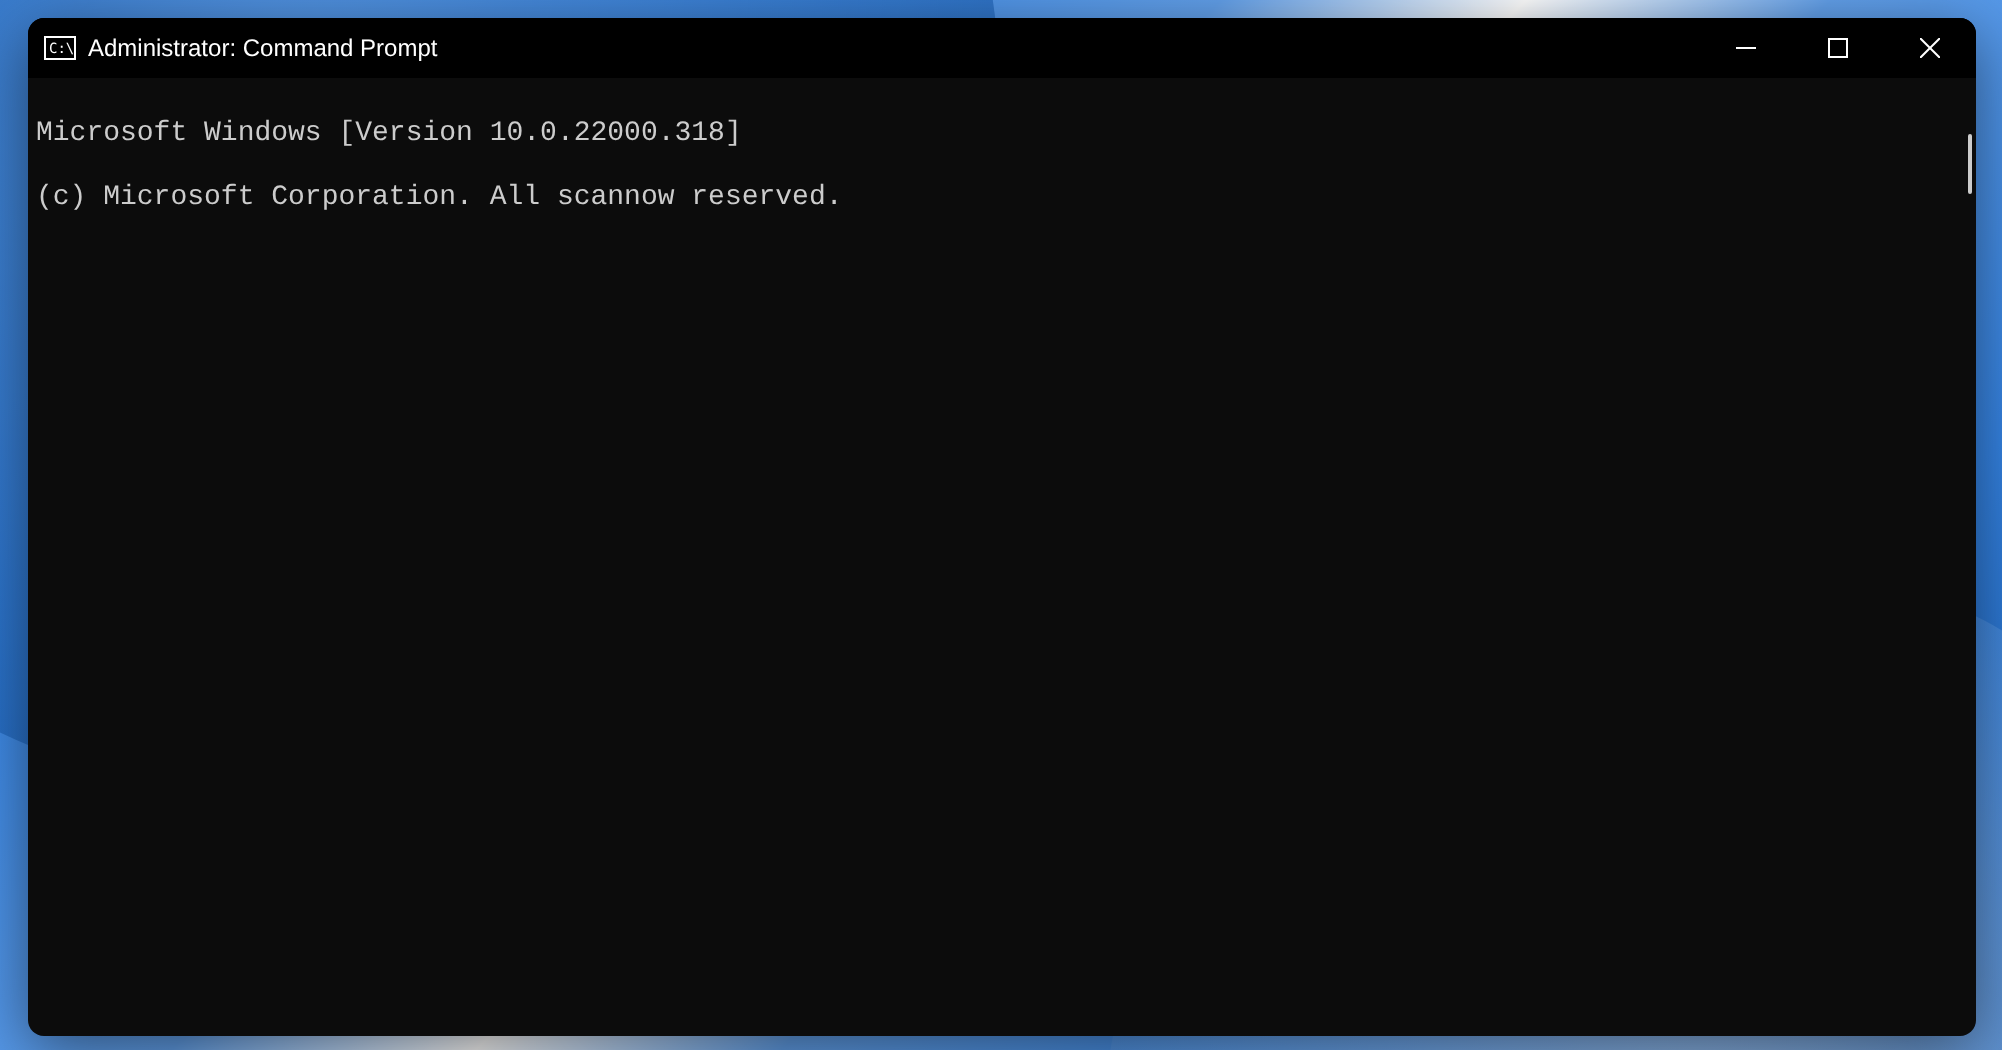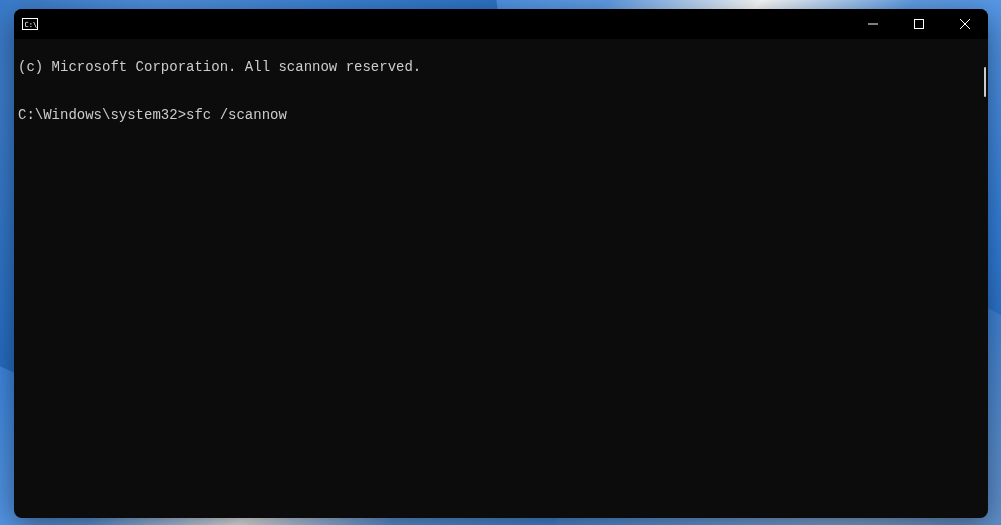--- a/index.html
+++ b/index.html
@@ -122,20 +122,21 @@
 <div class="bg-shape2"></div>
 
 <div class="window">
   <div class="titlebar">
     <span class="titlebar-icon">
       <svg viewBox="0 0 16 16">
         <rect x="0.5" y="2.5" width="15" height="11" fill="none" stroke="#ffffff" stroke-width="1"></rect>
         <text x="2.5" y="10.5" font-size="7" fill="#ffffff" font-family="monospace">C:\</text>
       </svg>
     </span>
+    <span class="titlebar-title">Administrator: Command Prompt</span>
     <span class="titlebar-spacer"></span>
     <div class="window-controls">
       <div class="window-control">
         <svg width="10" height="10" viewBox="0 0 10 10">
           <line x1="0" y1="5" x2="10" y2="5" stroke="#ffffff" stroke-width="1"></line>
         </svg>
       </div>
       <div class="window-control">
         <svg width="10" height="10" viewBox="0 0 10 10">
           <rect x="0.5" y="0.5" width="9" height="9" fill="none" stroke="#ffffff" stroke-width="1"></rect>
@@ -143,20 +144,20 @@
       </div>
       <div class="window-control close-btn">
         <svg width="10" height="10" viewBox="0 0 10 10">
           <line x1="0" y1="0" x2="10" y2="10" stroke="#ffffff" stroke-width="1"></line>
           <line x1="10" y1="0" x2="0" y2="10" stroke="#ffffff" stroke-width="1"></line>
         </svg>
       </div>
     </div>
   </div>
   <div class="terminal-body">
+<span class="terminal-line">Microsoft Windows [Version 10.0.22000.318]</span>
 <span class="terminal-line">(c) Microsoft Corporation. All scannow reserved.</span>
 <span class="terminal-line"></span>
-<span class="terminal-line"><span>C:\Windows\system32&gt;</span><span>sfc /scannow</span></span>
     <div class="scrollbar-track">
       <div class="scrollbar-thumb"></div>
     </div>
   </div>
 </div>
 
 </body></html>

